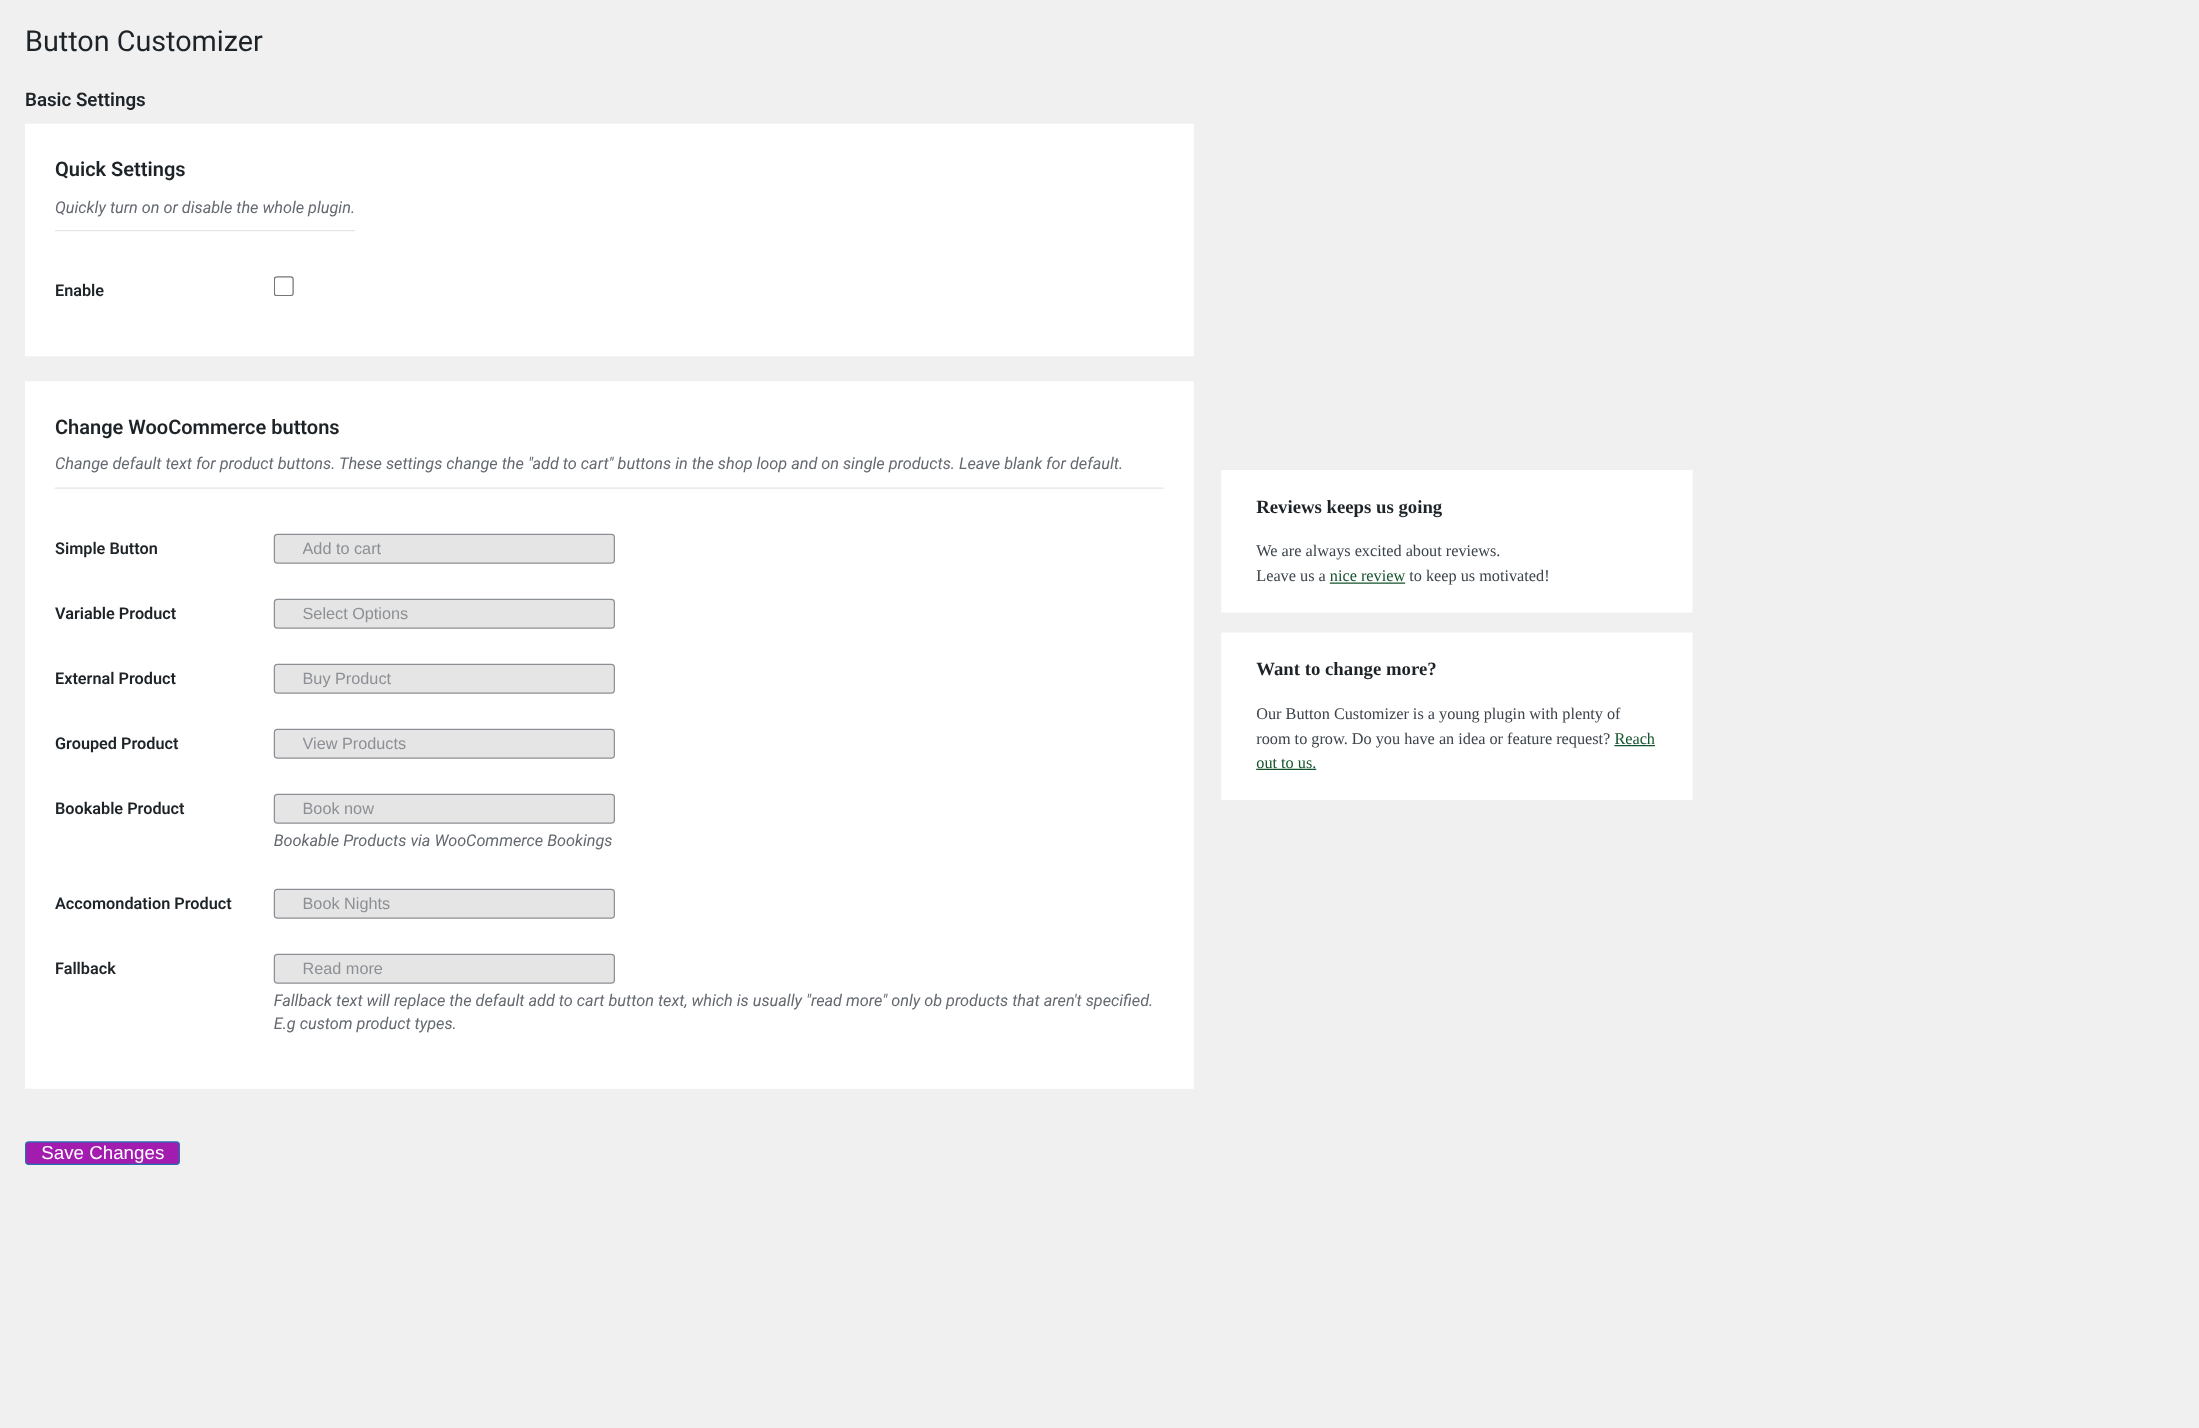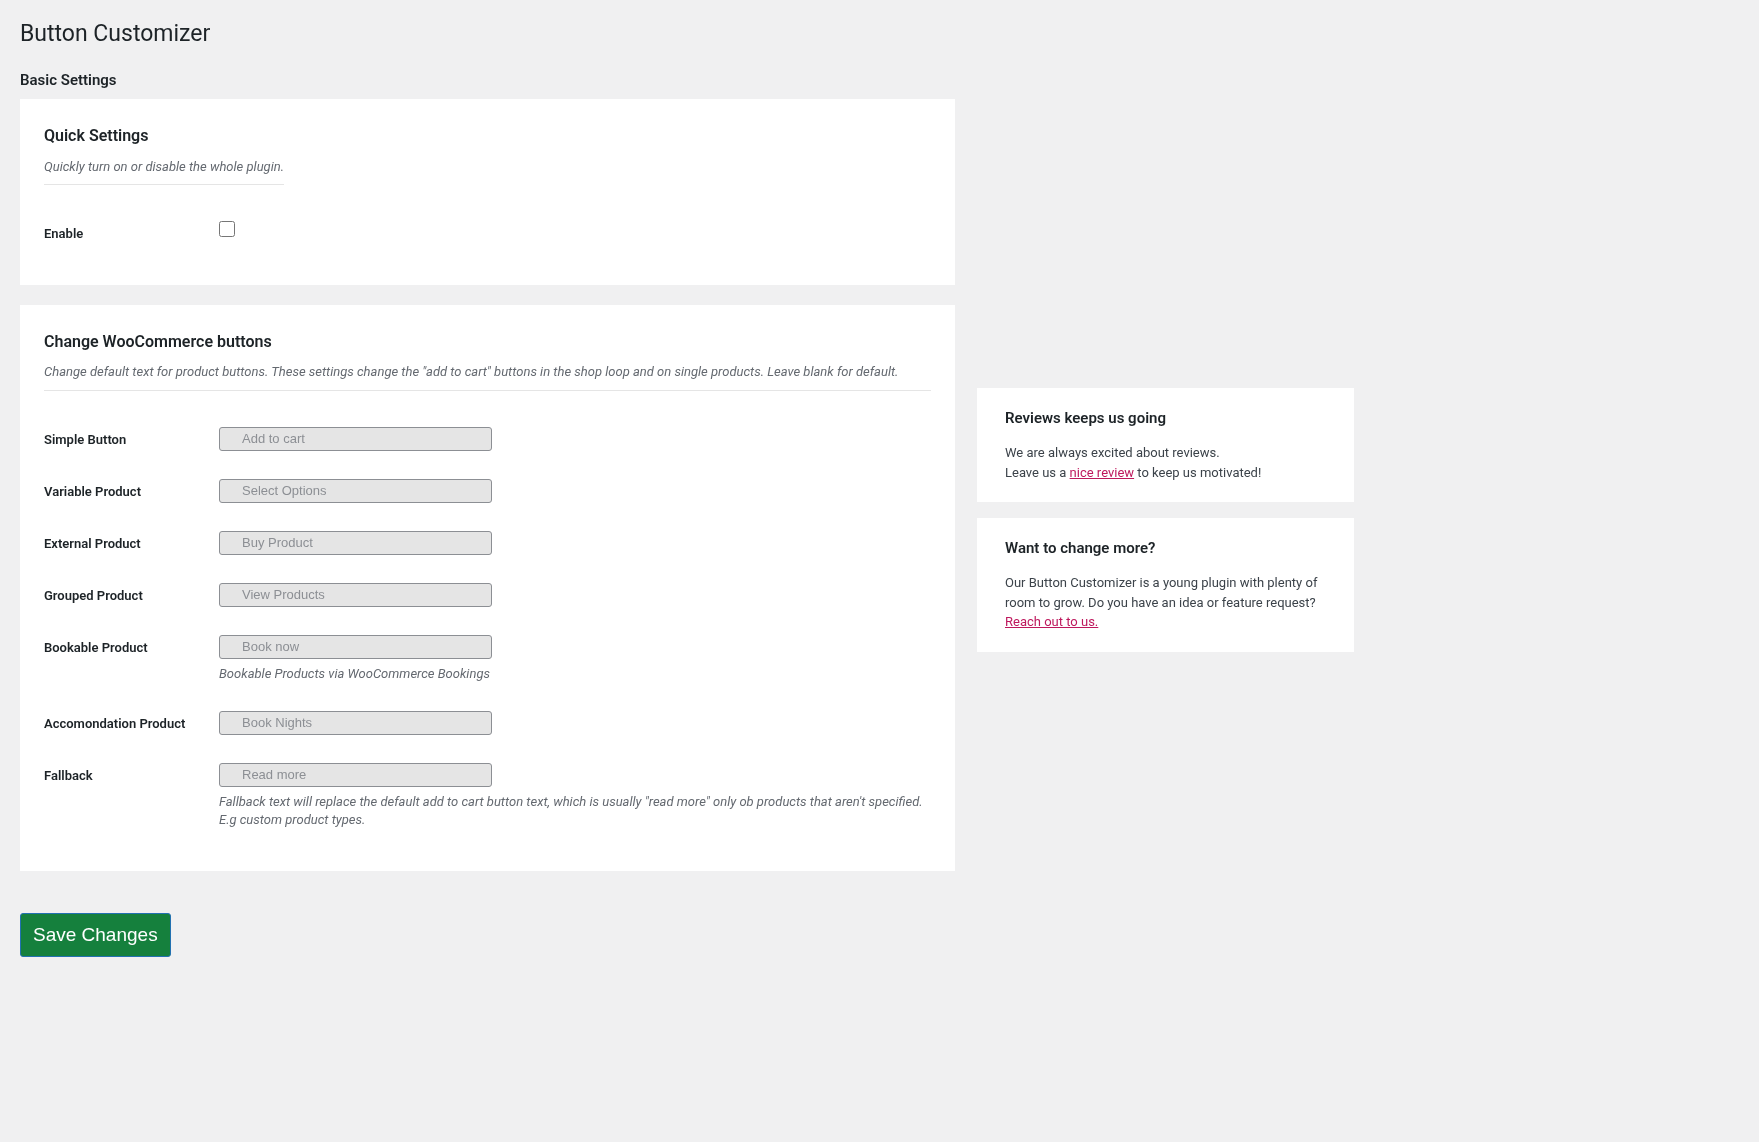--- a/index.html
+++ b/index.html
@@ -41,20 +41,21 @@
     }
     .card {
       background: #fff;
       padding: 26px 24px 28px;
       margin-bottom: 20px;
     }
     .side-card {
       background: #fff;
       padding: 20px 28px;
       margin-bottom: 16px;
+      font-family: Liberation Serif, serif;
     }
     .card-title {
       font-size: 16px;
       font-weight: 600;
       margin-bottom: 10px;
     }
     .card-subtitle {
       font-style: italic;
       color: #646970;
       font-size: 13px;
@@ -113,30 +114,30 @@
       font-size: 15px;
       font-weight: 600;
       margin-bottom: 14px;
     }
     .side-card p {
       font-size: 13px;
       color: #3c434a;
       line-height: 1.5;
     }
     .side-card a {
-      color: #be185d;
+      color: #14532d;
       text-decoration: underline;
     }
     .button-primary {
-      background: #15803d;
+      background: #a21caf;
       border: 1px solid #2271b1;
       color: #fff;
-      padding: 10px 12px;
+      padding: 0 12px;
       border-radius: 3px;
-      font-size: 19px;
+      font-size: 15px;
       cursor: pointer;
       margin-top: 22px;
     }
   </style>
 </head>
 <body>
 
 <h1>Button Customizer</h1>
 <h2 class="section-heading">Basic Settings</h2>
 

